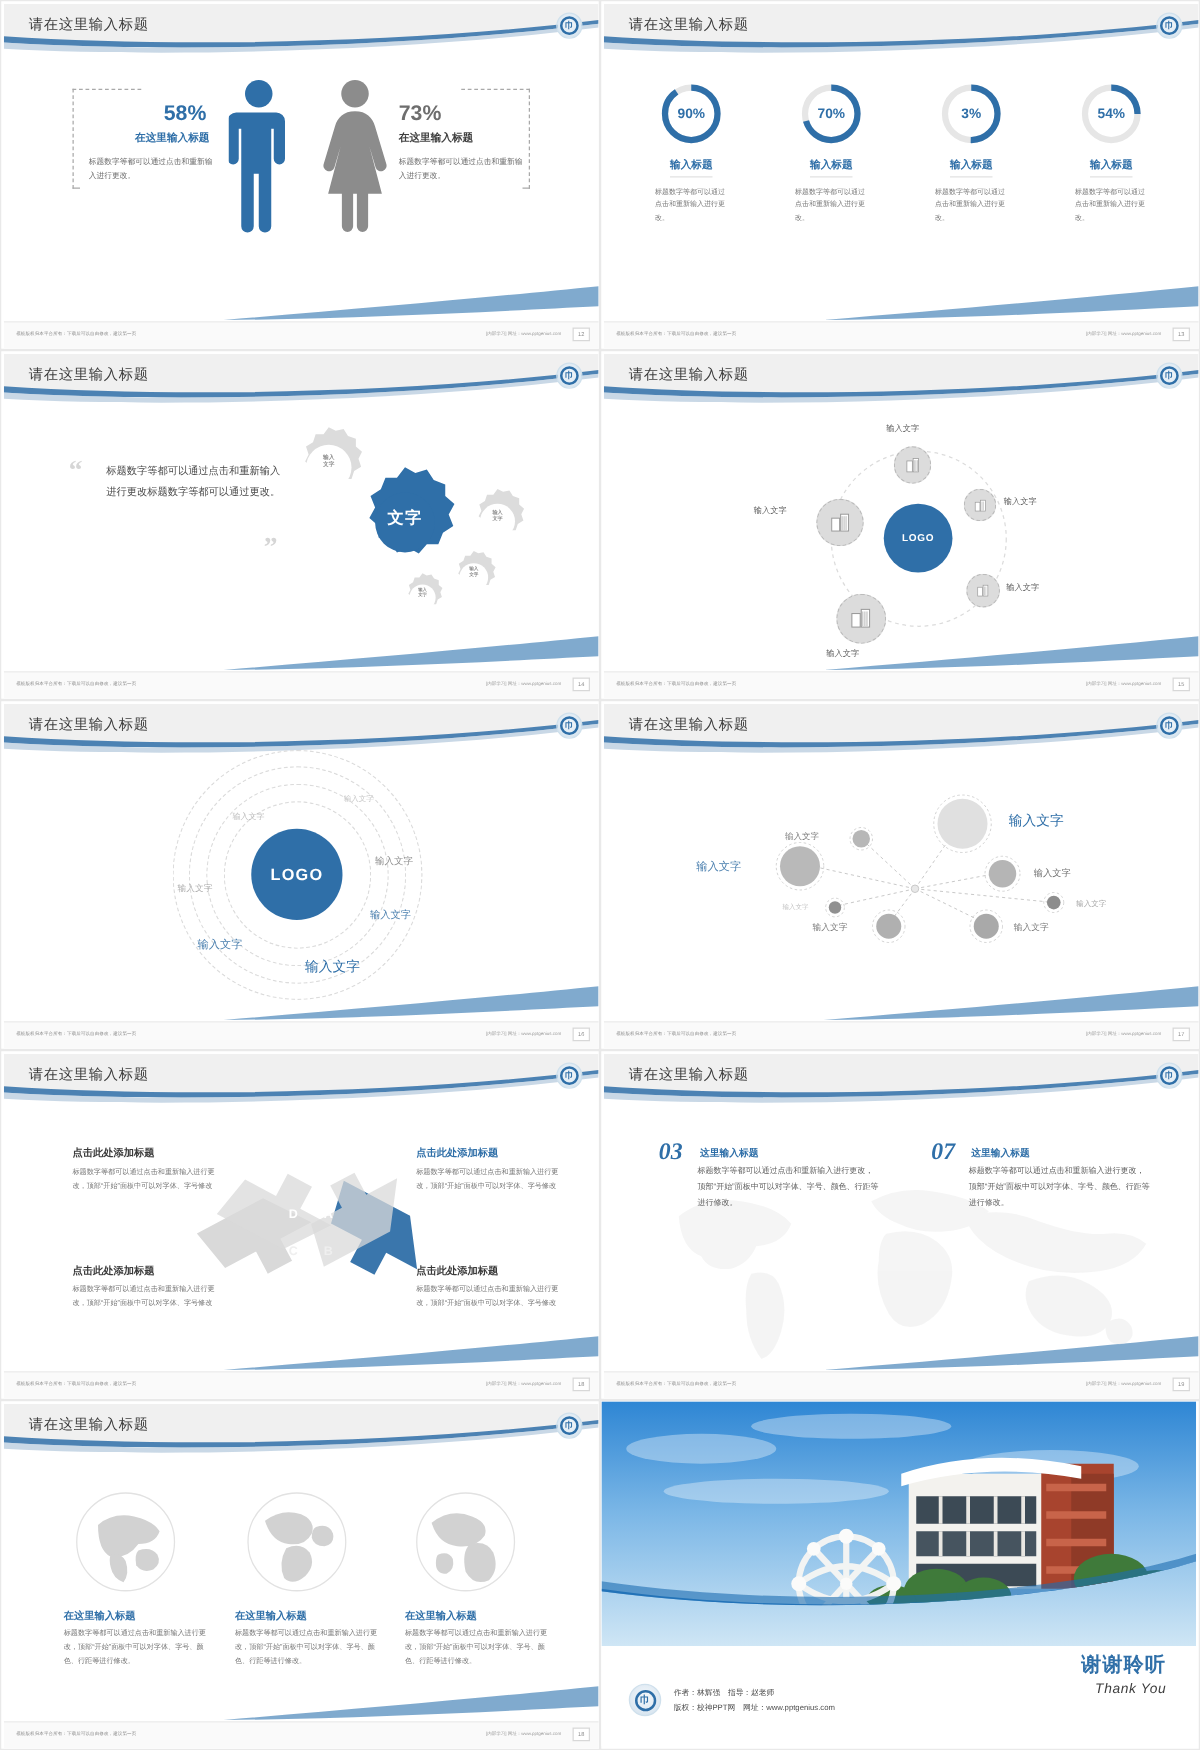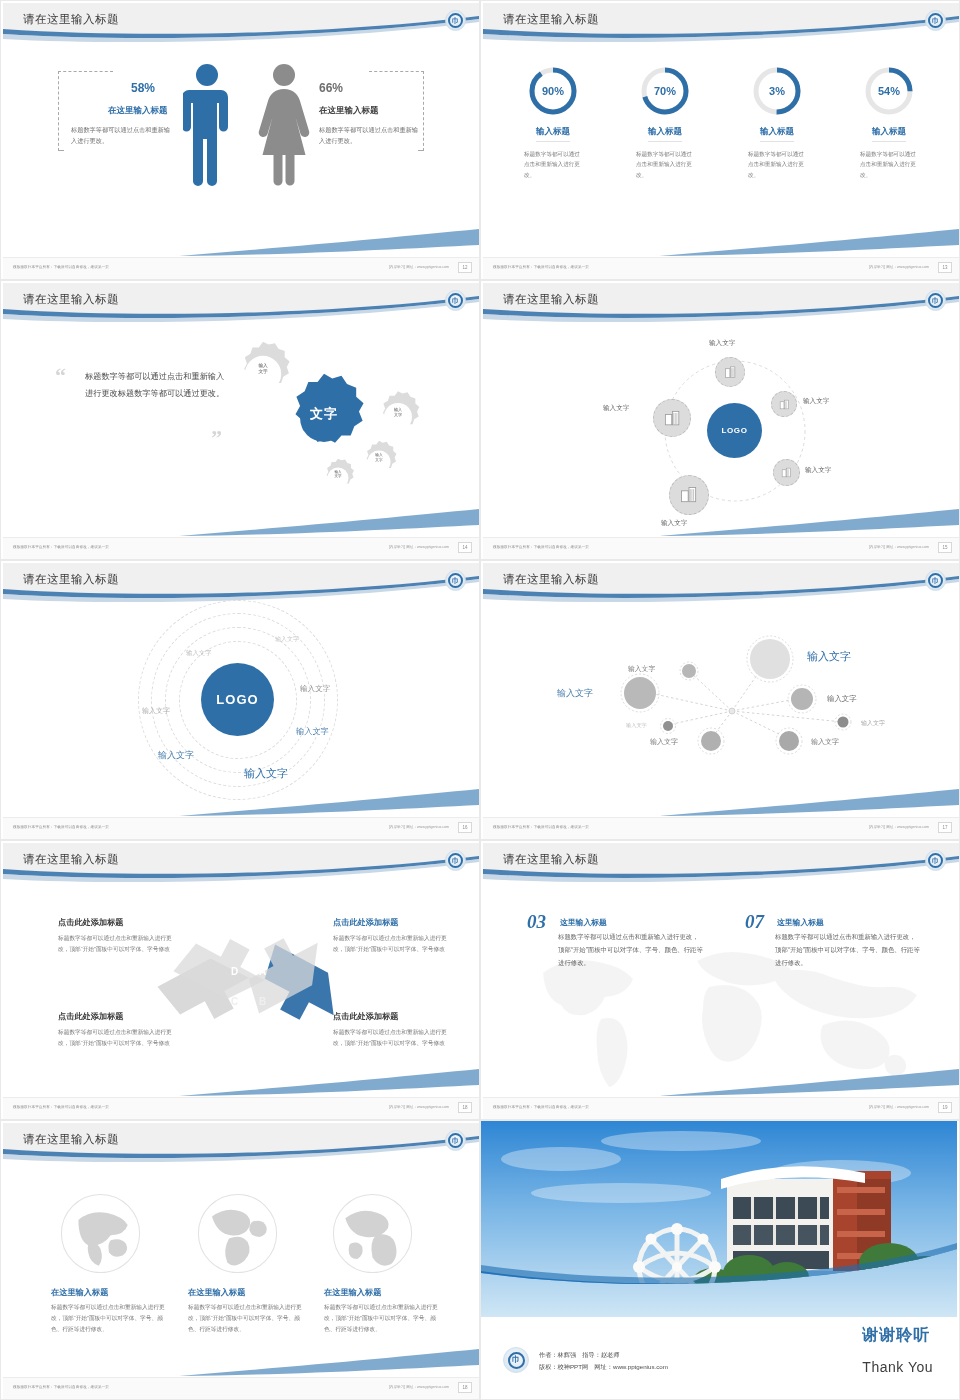--- a/index.html
+++ b/index.html
@@ -26,21 +26,21 @@
   .foot-left { position: absolute; left: 10px; top: 7px; font-size: 3.6px; color: #8a8a8a; letter-spacing: .1px; white-space: nowrap; }
   .foot-right { position: absolute; right: 30px; top: 7px; font-size: 3.6px; color: #9a9a9a; white-space: nowrap; }
   .pagebox { position: absolute; right: 7px; top: 4px; width: 14px; height: 11px; border: 1px solid #d8d8d8; background:#fff; font-size: 4.5px; color:#8d8d8d; display:flex; align-items:center; justify-content:center; }
   .bot-wave { position: absolute; right: 0; bottom: 22px; width: 300px; height: 30px; overflow: hidden; z-index: 2; }
 
   .body-area { position: absolute; left: 0; top: 46px; width: 476px; height: 208px; z-index: 3; }
 
   
   .g-wrap { position: relative; width: 100%; height: 100%; }
   .g-bracket { position: absolute; border: 1px dashed #a9a9a9; }
-  .g-num { position: absolute; font-size: 12px; font-weight: bold; }
+  .g-num { position: absolute; font-size: 17px; font-weight: bold; }
   .g-sub { position: absolute; font-size: 8.5px; font-weight: bold; }
   .g-txt { position: absolute; font-size: 6.2px; color: #6b6b6b; line-height: 1.75; width: 100px; }
   .person { position: absolute; }
 
   
   .donuts { display: flex; justify-content: center; gap: 24px; padding-top: 16px; }
   .donut-col { width: 88px; text-align: center; }
   .donut { position: relative; width: 52px; height: 52px; margin: 0 auto; }
   .donut .pct { position: absolute; inset: 0; display: flex; align-items: center; justify-content: center; font-size: 11px; font-weight: bold; color: #2f6fa8; }
   .donut-label { margin-top: 9px; font-size: 8.5px; font-weight: bold; color: #2f6fa8; border-bottom: 1px solid #e2e2e2; display: inline-block; padding-bottom: 3px; }
@@ -82,23 +82,23 @@
   .globe-h { font-size: 8.2px; font-weight: bold; color: #2f6fa8; margin-bottom: 4px; }
   .globe-p { font-size: 5.7px; color: #777; line-height: 1.95; }
 
   
   .ty { position: relative; width: 476px; height: 276px; background: #fff; overflow: hidden; }
   .ty-photo { position: absolute; left: 0; top: 0; width: 476px; height: 196px; overflow: hidden; }
   .ty-credit-logo { position: absolute; left: 22px; bottom: 24px; width: 26px; height: 26px; border-radius: 50%; background: radial-gradient(circle at 50% 40%, #f4f8fb 0%, #e0eaf3 60%, #cddeeb 100%); border: 1px solid #cfe0ec; display:flex; align-items:center; justify-content:center; }
   .ty-credit-logo .ring2 { width: 17px; height: 17px; border-radius: 50%; border: 2.4px solid #2f6fa8; display:flex; align-items:center; justify-content:center; }
   .ty-credit-logo .ring2 span { font-size: 8px; font-weight:bold; color:#2f6fa8; line-height:1; }
   .ty-credit { position: absolute; left: 58px; bottom: 24px; font-size: 6.2px; color: #4d4d4d; line-height: 1.9; }
-  .ty-thanks { position: absolute; right: 24px; bottom: 22px; }
+  .ty-thanks { position: absolute; right: 24px; bottom: 40px; text-align: right; }
   .ty-cn { font-size: 16px; font-weight: bold; color: #2f6fa8; letter-spacing: 1px; }
-  .ty-en { font-size: 14px; color: #3d3d3d; margin-top: 13px; letter-spacing: .5px; }
+  .ty-en { font-size: 11px; color: #3d3d3d; margin-top: 2px; letter-spacing: .5px; font-style: italic; }
 </style>
 </head>
 <body>
 
 <div class="grid">
 
   <div class="slide">
       <div class="slide-inner">
     <div class="hdr-band">
       <svg width="476" height="46" viewBox="0 0 476 46">
@@ -135,21 +135,21 @@
           <svg width="52" height="124" viewBox="0 0 52 124">
             <circle cx="26" cy="12" r="11" fill="#8c8c8c"></circle>
             <path d="M26 26 c-9 0 -14 5 -16 12 l-9 30 a4.5 4.5 0 0 0 8.5 3 l5 -17 l-10 38 h11 v26 a4.5 4.5 0 0 0 9 0 v-26 h3 v26 a4.5 4.5 0 0 0 9 0 v-26 h11 l-10 -38 l5 17 a4.5 4.5 0 0 0 8.5 -3 l-9 -30 c-2 -7 -7 -12 -16 -12 z" fill="#8c8c8c"></path>
           </svg>
         </div>
 
         <div class="g-num" style="left:128px; top:32px; color:#2f6fa8;">58%</div>
         <div class="g-sub" style="left:105px; top:56px; color:#2f6fa8;">在这里输入标题</div>
         <div class="g-txt" style="left:68px; top:76px; text-align:left;">标题数字等都可以通过点击和重新输入进行更改。</div>
 
-        <div class="g-num" style="left:316px; top:32px; color:#6e6e6e;">66%</div>
+        <div class="g-num" style="left:316px; top:32px; color:#6e6e6e;">73%</div>
         <div class="g-sub" style="left:316px; top:56px; color:#3f3f3f;">在这里输入标题</div>
         <div class="g-txt" style="left:316px; top:76px;">标题数字等都可以通过点击和重新输入进行更改。</div>
       </div>
     </div>
 
     <div class="bot-wave">
       <svg width="300" height="30" viewBox="0 0 300 30">
             <path d="M300 2 L300 18 C220 22 110 28 0 29 C110 20 220 10 300 2 Z" fill="#6a9bc6" opacity=".85"></path>
           </svg>
     </div>

